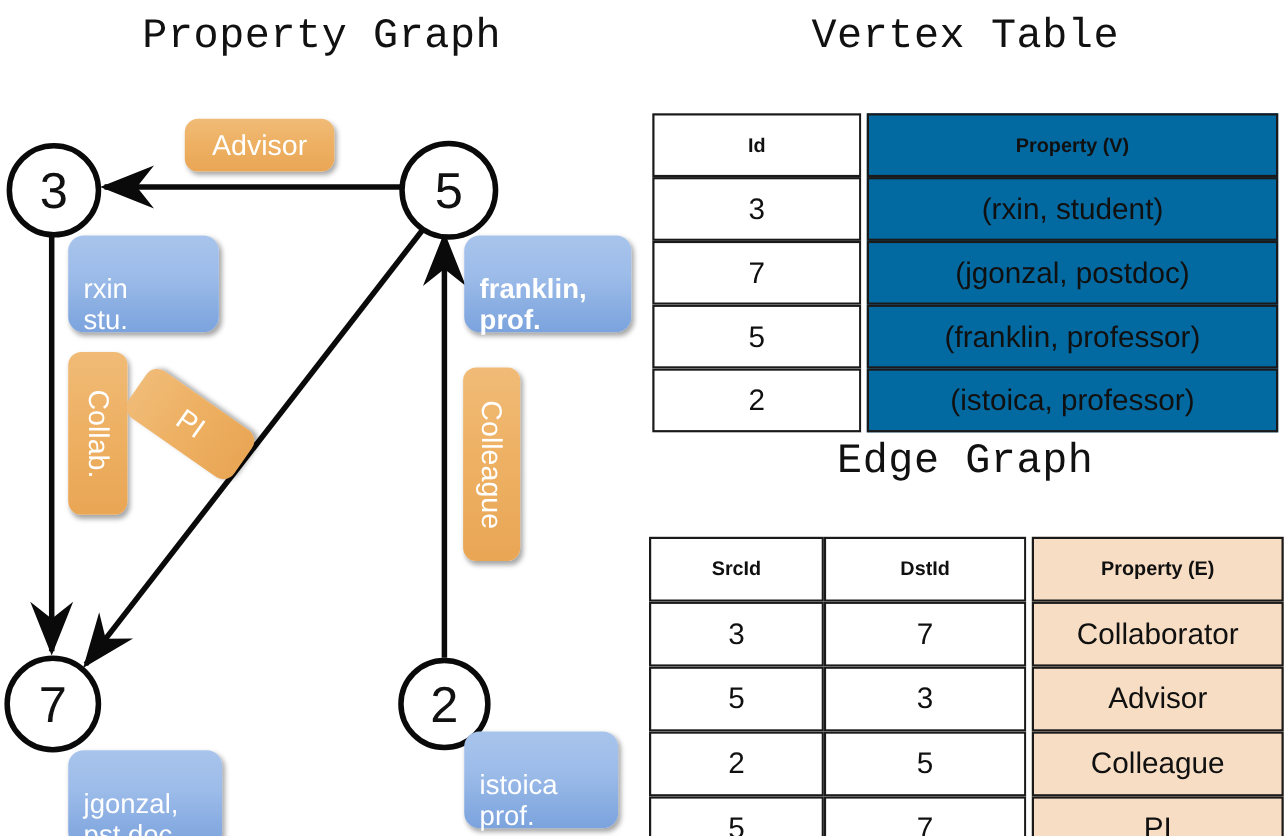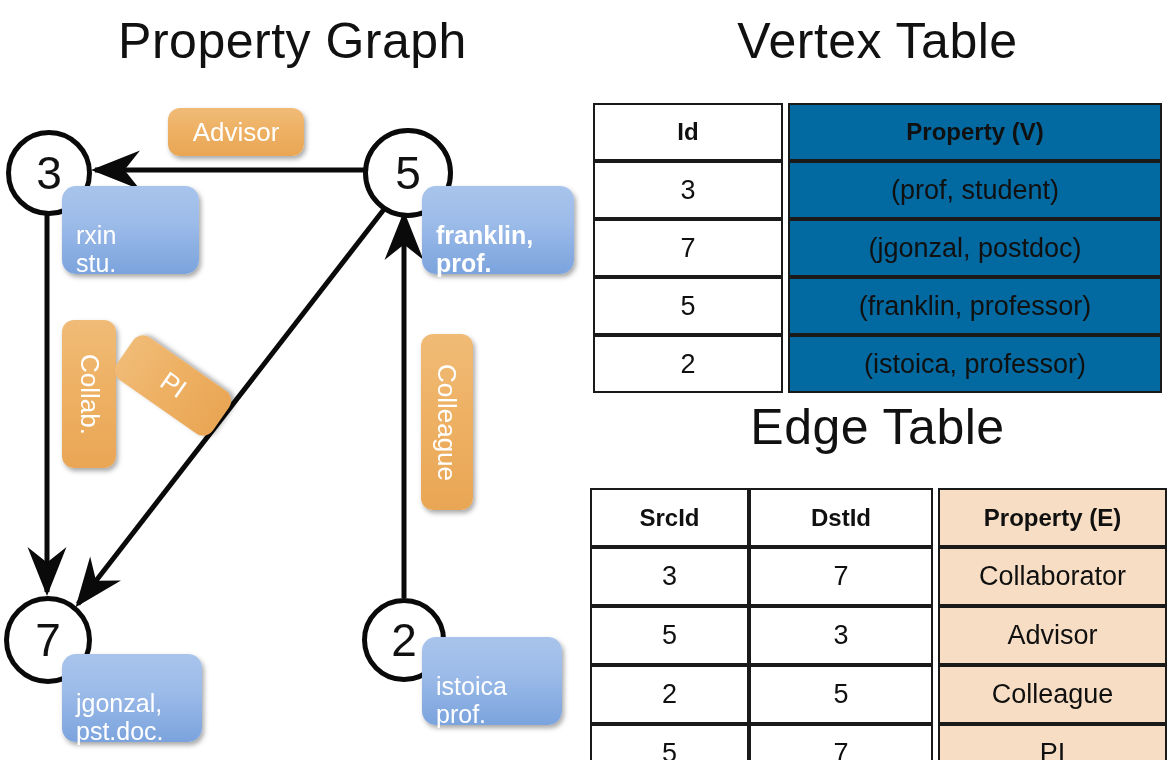--- a/index.html
+++ b/index.html
@@ -6,23 +6,23 @@
   body{
     width:1170px;height:760px;position:relative;overflow:hidden;
     font-family:"Liberation Sans", sans-serif;
     color:#0d0d0d;
   }
   .panel{position:absolute;}
 
   
   .title{
     position:absolute;
-    font-family:Liberation Sans, sans-serif;
-    font-weight:300;
-    font-size:50px;
+    font-family:Liberation Mono, monospace;
+    font-weight:300;
+    font-size:38px;
     letter-spacing:0.5px;
     color:#111;
     white-space:nowrap;
     text-align:center;
     -webkit-font-smoothing:antialiased;
   }
   #graph-title{left:0;top:12px;width:585px;}
   #vertex-title{left:585px;top:12px;width:585px;}
   #edge-title{left:585px;top:398px;width:585px;}
 
@@ -52,20 +52,21 @@
     box-shadow:2px 3px 5px rgba(0,0,0,0.35);
     color:#ffffff;
     font-family:"Liberation Sans", sans-serif;
     font-weight:300;
     font-size:25px;
     line-height:1.12;
     padding:7px 0 7px 14px;
     box-sizing:border-box;
     z-index:5;
     white-space:pre-line;
+    margin-top:28px;
   }
 
   
   .orangebox{
     position:absolute;
     border-radius:12px;
     background:linear-gradient(to bottom,#f0bb77 0%,#eeb164 45%,#e9a655 100%);
     box-shadow:2px 3px 5px rgba(0,0,0,0.35);
     color:#ffffff;
     font-family:"Liberation Sans", sans-serif;
@@ -100,38 +101,38 @@
   table.tbl td, table.tbl th{
     border:2px solid #1a1a1a;
     text-align:center;
     vertical-align:middle;
     font-weight:300;
     font-size:27px;
     color:#101010;
     padding:0;
     background:#ffffff;
   }
-  table.tbl th{font-weight:bold;font-size:24px;}
+  table.tbl th{font-weight:bold;font-size:18px;}
   .sep{border:none !important;width:5px;min-width:5px;background:#fff !important;}
 
   #vertex-table{left:593px;top:103px;}
   #vertex-table td.idcol, #vertex-table th.idcol{width:186px;height:54px;}
   #vertex-table td.propcol, #vertex-table th.propcol{width:370px;height:54px;background:#0369a1;}
 
   #edge-table{left:590px;top:488px;}
   #edge-table td.srccol, #edge-table th.srccol{width:155px;height:55px;text-align:center;}
   #edge-table td.dstcol, #edge-table th.dstcol{width:180px;height:55px;}
   #edge-table td.ecol, #edge-table th.ecol{width:225px;height:55px;background:#f6ddc3;margin-top:25px;}
 </style>
 </head>
 <body>
 
 <div class="title" id="graph-title">Property Graph</div>
 <div class="title" id="vertex-title">Vertex Table</div>
-<div class="title" id="edge-title">Edge Table</div>
+<div class="title" id="edge-title">Edge Graph</div>
 
 <div class="panel" id="graph-panel">
 
   <svg id="graph-svg" viewBox="0 0 585 760">
     <defs>
       <marker id="ah" markerWidth="11" markerHeight="11" refX="9.2" refY="4.2" orient="auto" markerUnits="strokeWidth">
         <path d="M0.2,0.3 L10,4.2 L0.2,8.1 L3.3,4.2 Z" fill="#0a0a0a"></path>
       </marker>
     </defs>
 
@@ -194,21 +195,21 @@
 <table class="tbl" id="vertex-table">
   <tbody>
       <tr>
     <th class="idcol">Id</th>
     <td class="sep"></td>
     <th class="propcol">Property (V)</th>
   </tr>
   <tr>
     <td class="idcol">3</td>
     <td class="sep"></td>
-    <td class="propcol">(prof, student)</td>
+    <td class="propcol">(rxin, student)</td>
   </tr>
   <tr>
     <td class="idcol">7</td>
     <td class="sep"></td>
     <td class="propcol">(jgonzal, postdoc)</td>
   </tr>
   <tr>
     <td class="idcol">5</td>
     <td class="sep"></td>
     <td class="propcol">(franklin, professor)</td>

